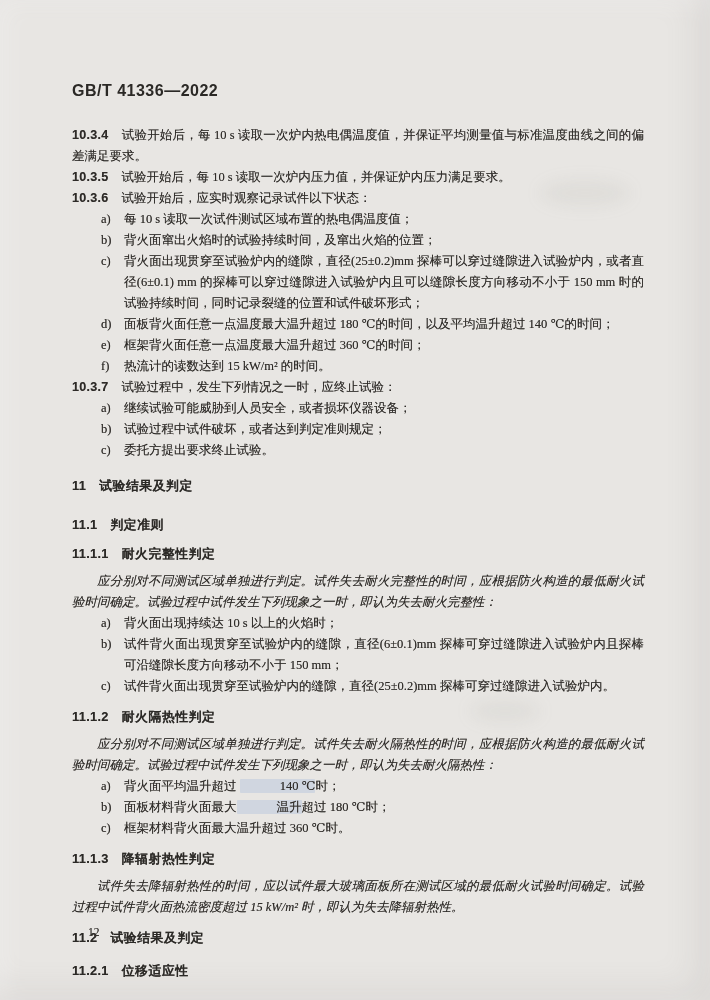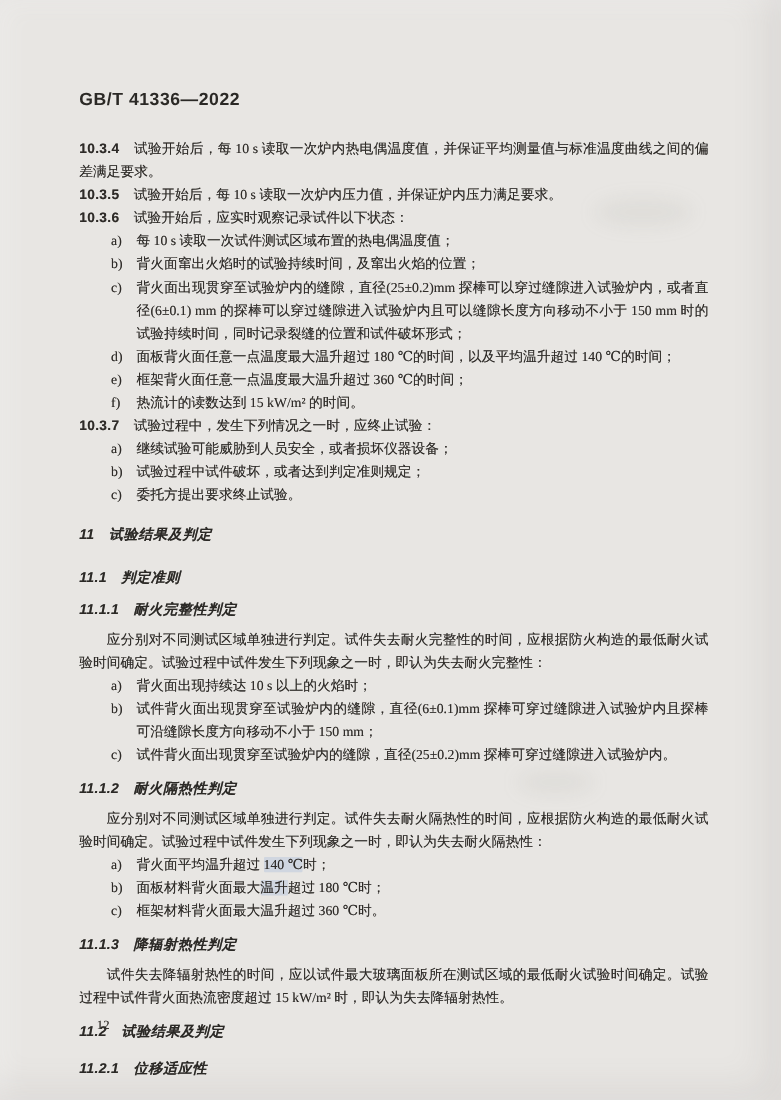--- a/index.html
+++ b/index.html
@@ -64,29 +64,28 @@
     position: absolute;
     left: 29px; top: 0;
     white-space: nowrap;
   }
   .heading {
     font-family: "Liberation Sans", "DejaVu Sans", sans-serif;
     font-weight: bold;
     font-size: 12.8px;
     color: #2b2926;
     letter-spacing: 0.6px;
-    font-style: italic;
   }
   .heading .hnum { margin-right: 13px; letter-spacing: 0.3px; }
   .h-l1 { margin-top: 14px; }
   .h-l2 { margin-top: 18px; }
   .h-l3 { margin-top: 8px; }
   .para { margin: 0; text-indent: 2em; }
-  .no-gap { margin-top: 7px; }
-  .hl { background: rgba(122,160,214,0.22); border-radius: 1px; }
+  .no-gap { margin-top: 7px; font-style: italic; }
+  .hl { background: rgba(122,160,214,0.22); border-radius: 1px; padding-left: 40px; }
   .page-num {
     position: absolute;
     left: 88px; top: 926px;
     font-size: 11.5px;
     color: #35322e;
     text-shadow: 0 0 0.5px rgba(46,43,40,0.5);
   }
 </style>
 </head>
 <body>

